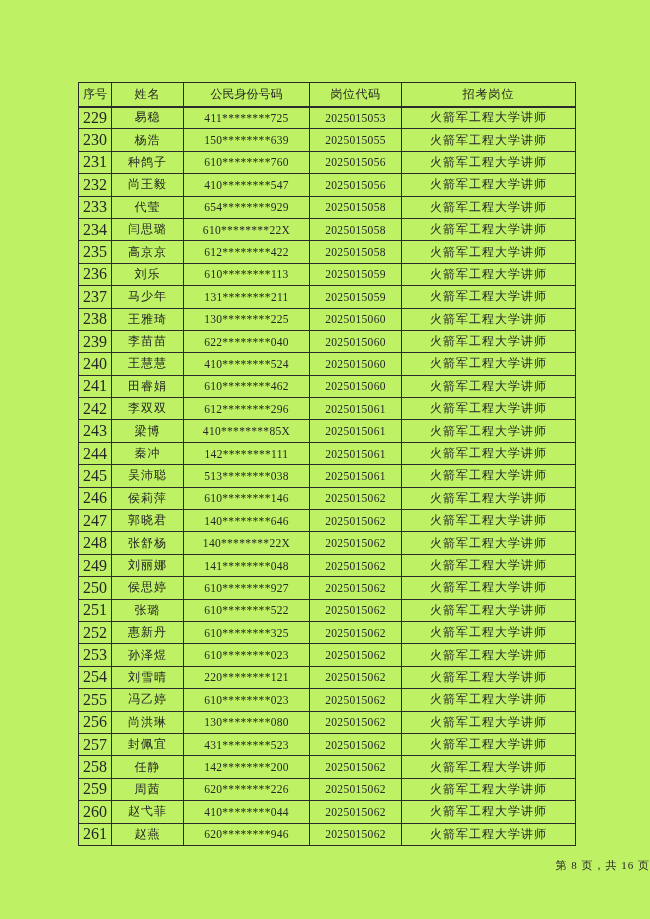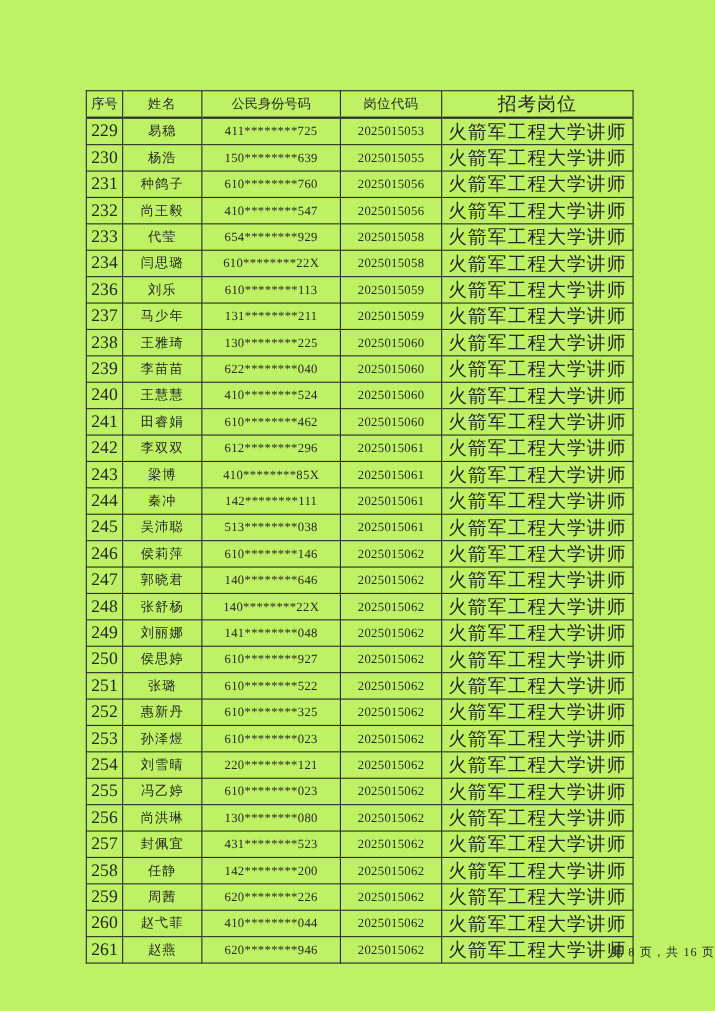--- a/index.html
+++ b/index.html
@@ -41,21 +41,21 @@
     overflow: hidden;
   }
   table.roster thead tr { height: 24px; }
   table.roster tbody tr { height: 22.4px; }
   table.roster thead th { border-bottom-width: 2px; }
   
   .col-no        { width: 32px; }
   .col-name      { width: 71px; letter-spacing: 1px; }
   .col-id_number { width: 125px; margin-top: 48px; }
   .col-post_code { width: 91px; letter-spacing: 0.5px; font-family: Liberation Serif, serif; }
-  .col-post      { width: 173px; font-size: 17px; letter-spacing: 1px; }
+  .col-post      { width: 173px; font-size: 12px; letter-spacing: 1px; }
   td.col-no { font-size: 16px; }
   td.col-id_number, td.col-post_code { font-size: 11.5px; letter-spacing: 0.3px; }
   .footer {
     position: absolute;
     left: 0;
     top: 858px;
     width: 650px;
     text-align: right;
     font-size: 11px;
     letter-spacing: 1px;
@@ -114,20 +114,27 @@
           <td class="col-post">火箭军工程大学讲师</td>
         </tr>
         <tr>
           <td class="col-no">234</td>
           <td class="col-name">闫思璐</td>
           <td class="col-id_number">610********22X</td>
           <td class="col-post_code">2025015058</td>
           <td class="col-post">火箭军工程大学讲师</td>
         </tr>
         <tr>
+          <td class="col-no">235</td>
+          <td class="col-name">高京京</td>
+          <td class="col-id_number">612********422</td>
+          <td class="col-post_code">2025015058</td>
+          <td class="col-post">火箭军工程大学讲师</td>
+        </tr>
+        <tr>
           <td class="col-no">236</td>
           <td class="col-name">刘乐</td>
           <td class="col-id_number">610********113</td>
           <td class="col-post_code">2025015059</td>
           <td class="col-post">火箭军工程大学讲师</td>
         </tr>
         <tr>
           <td class="col-no">237</td>
           <td class="col-name">马少年</td>
           <td class="col-id_number">131********211</td>

